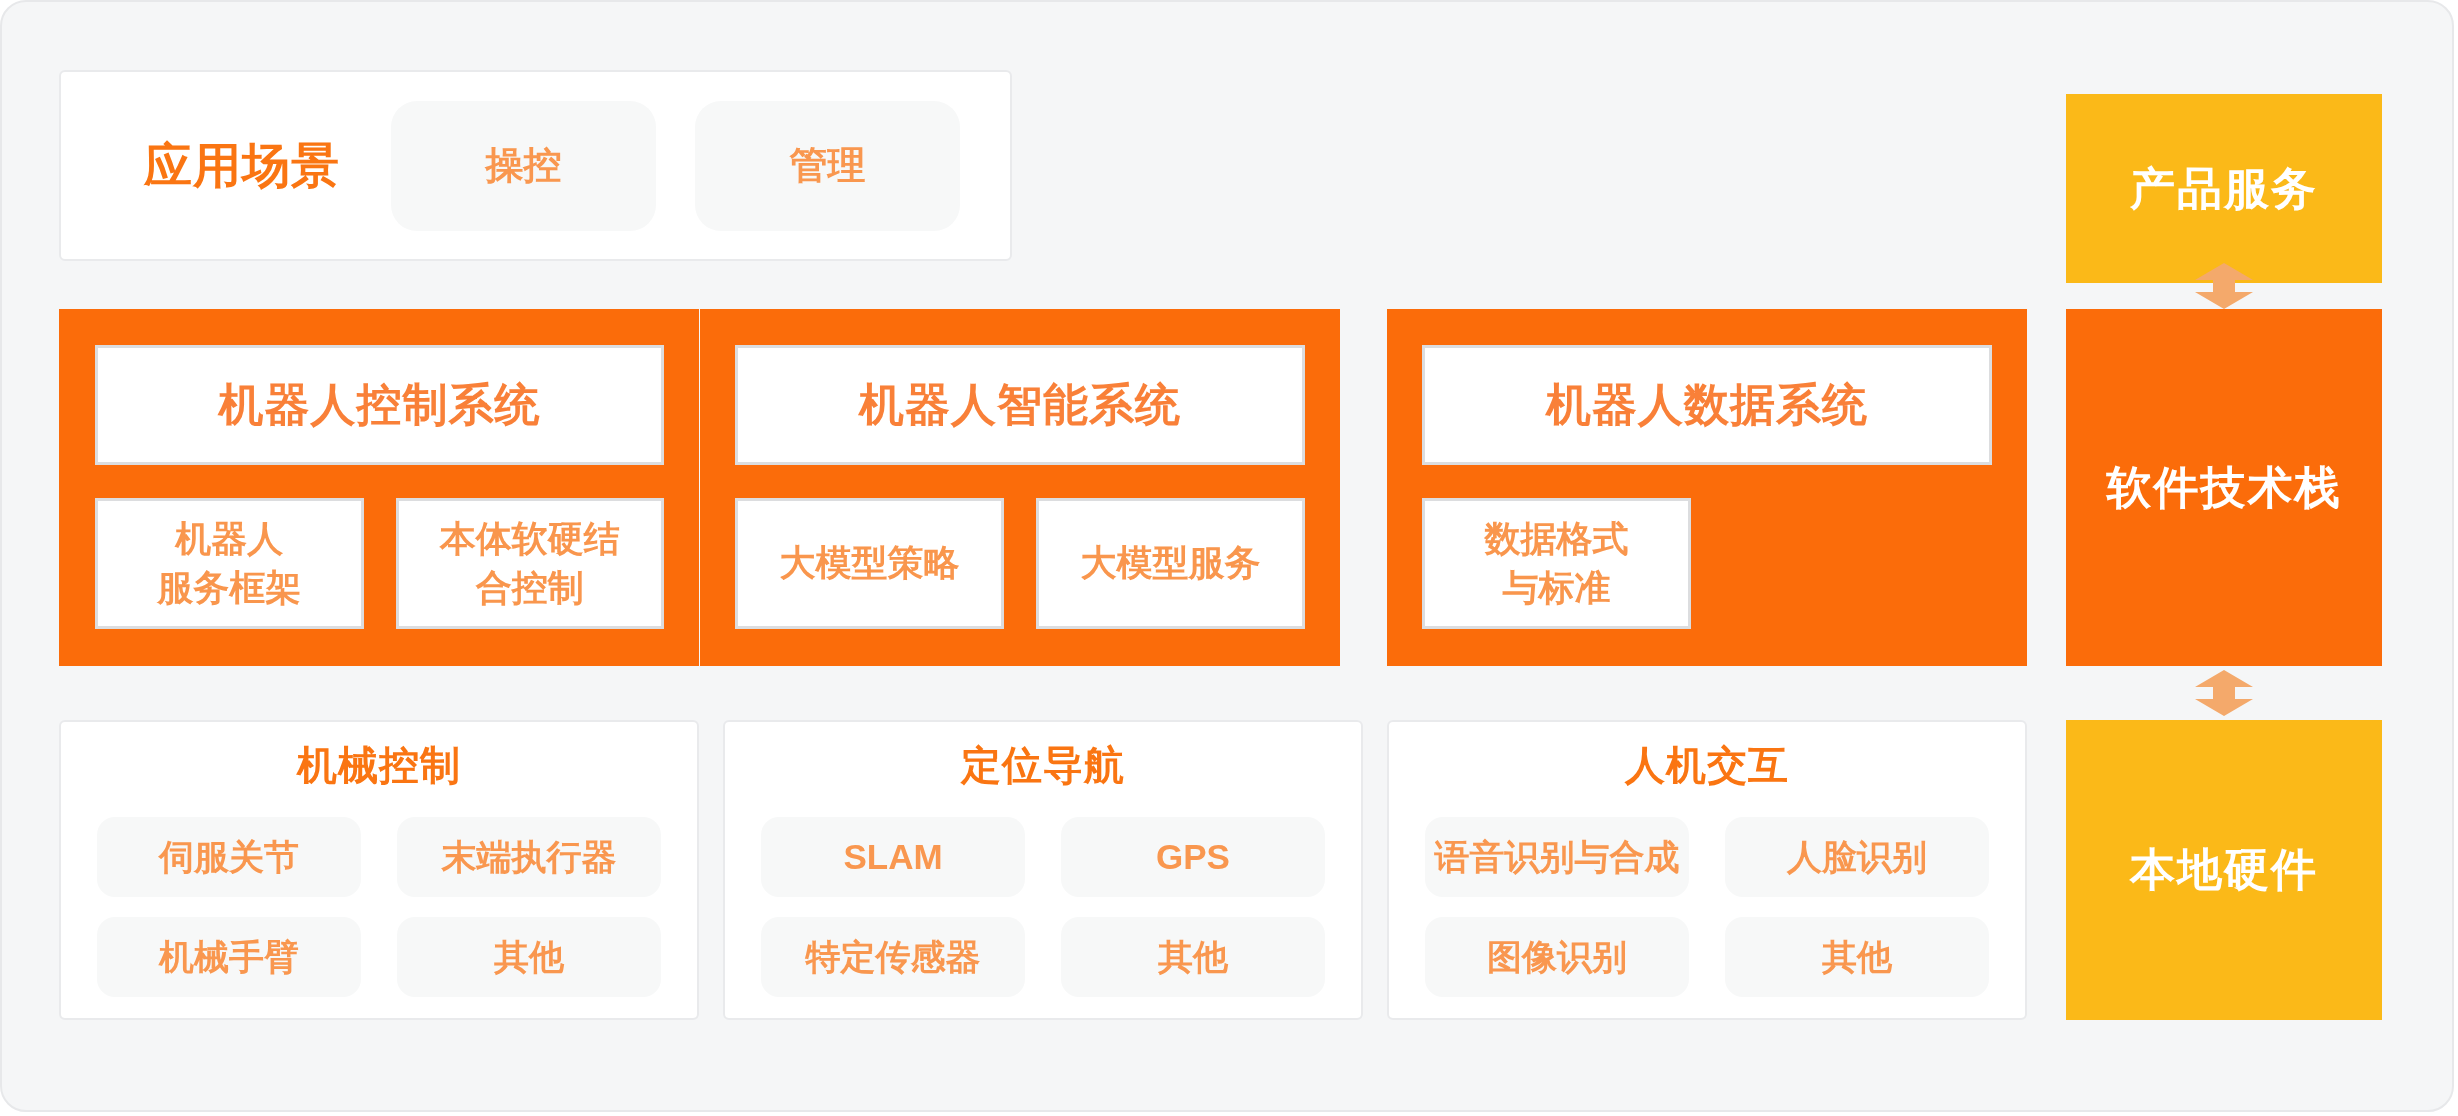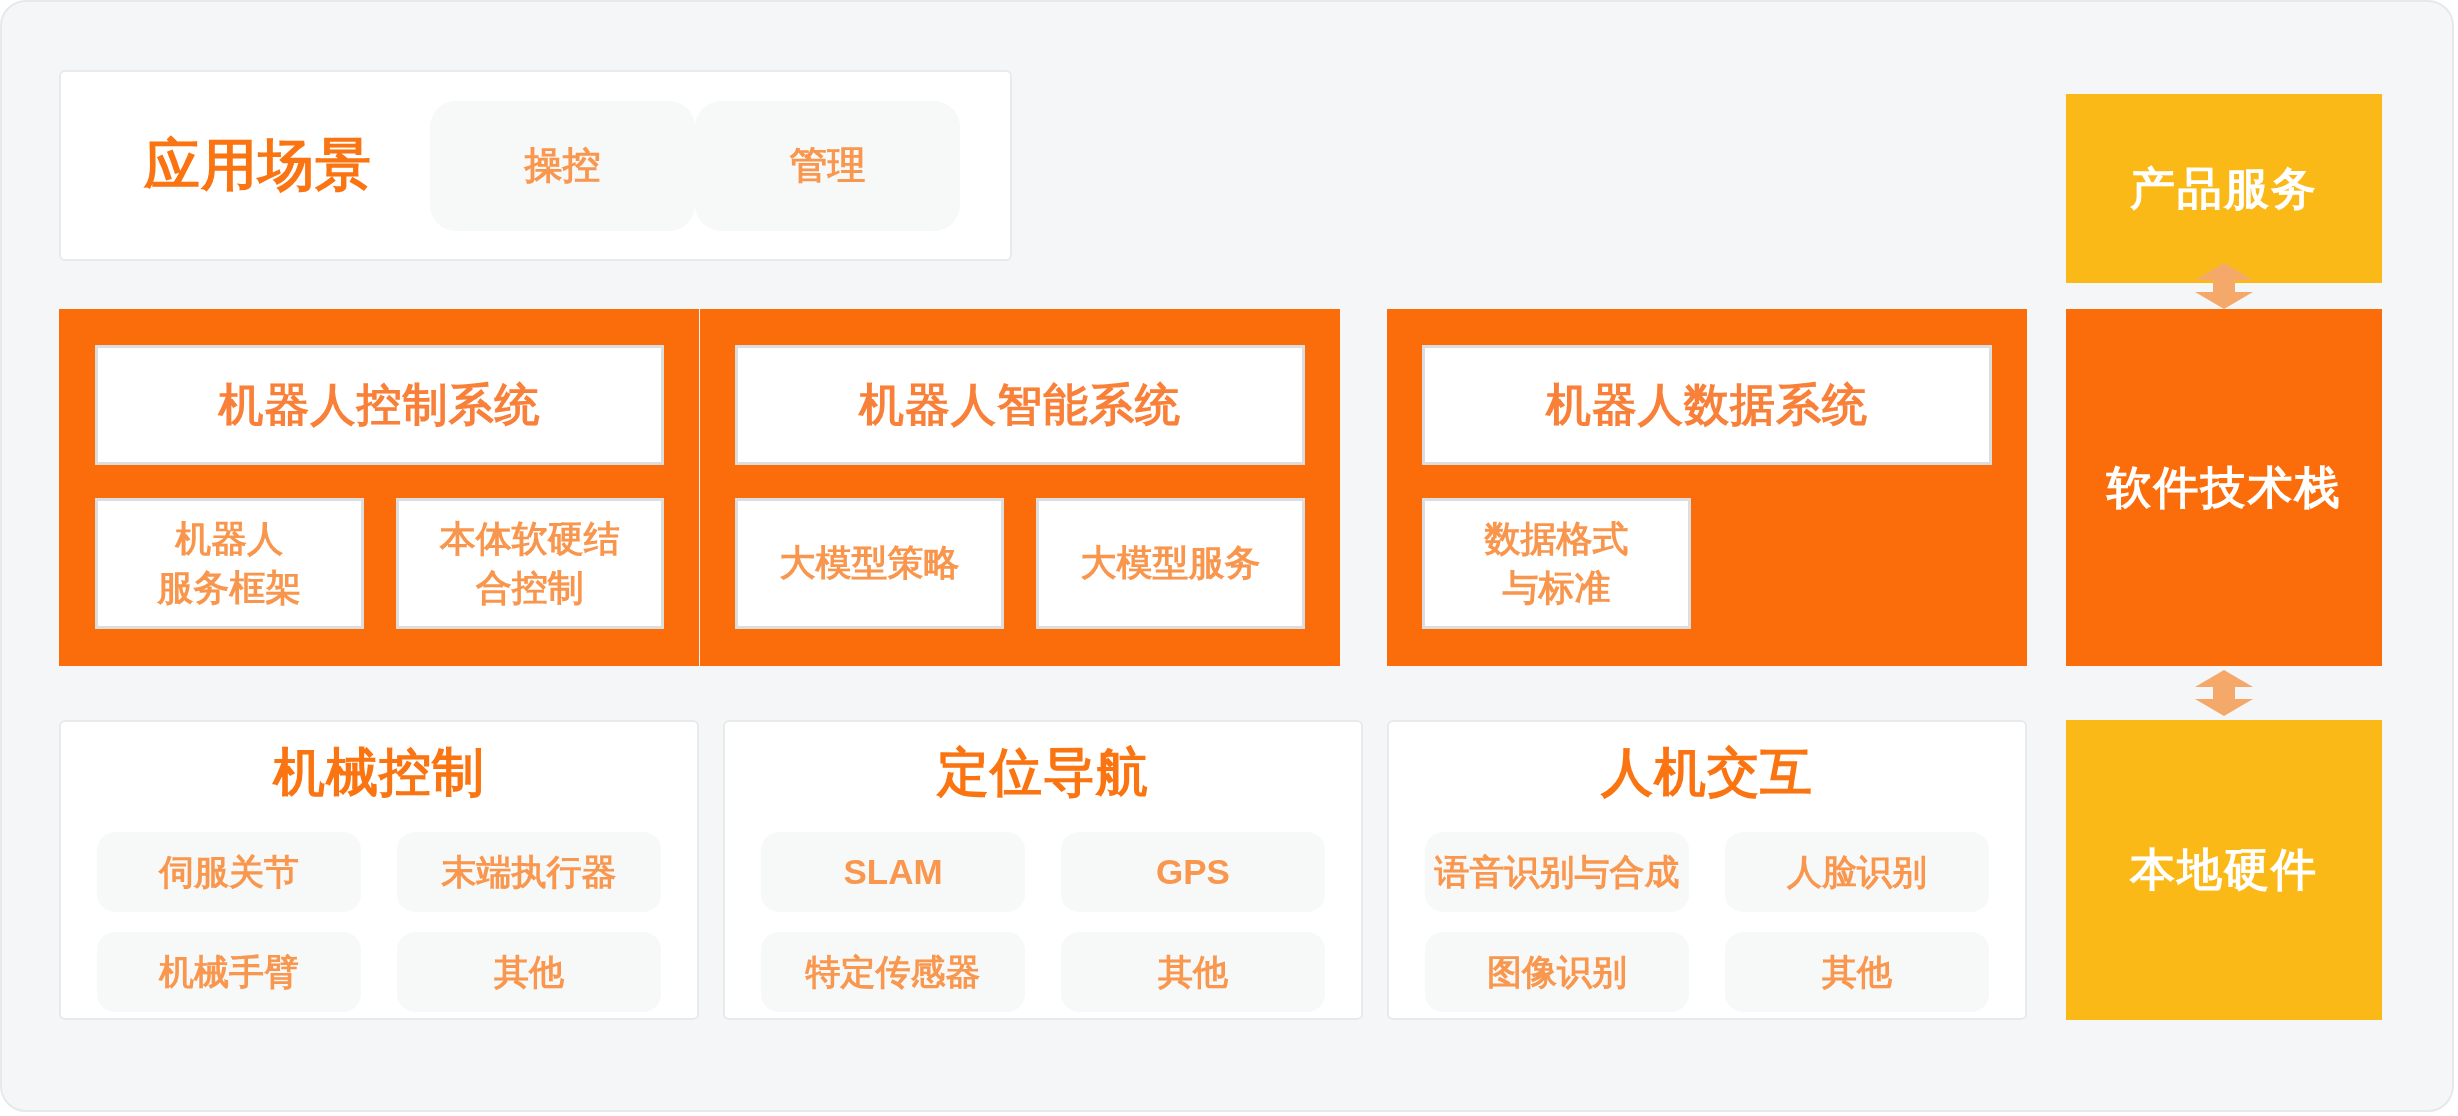--- a/index.html
+++ b/index.html
@@ -9,22 +9,22 @@
     background:var(--bg,#f5f6f7);
     border:2px solid #e7e8ea;border-radius:26px;overflow:hidden;
     box-sizing:border-box;
   }
   
   .panel{
     position:absolute;background:#ffffff;border:2px solid #e9eaec;border-radius:6px;
     box-sizing:border-box;display:flex;align-items:center;
   }
   .panel-top{top:68px;height:191px;}
-  .panel-top .big-title{font-size:56px;color:var(--title-orange,#fa7512);letter-spacing:1px;white-space:nowrap;}
-  .chip-row{margin-left:auto;display:flex;justify-content:center;}
+  .panel-top .big-title{font-size:48px;color:var(--title-orange,#fa7512);letter-spacing:1px;white-space:nowrap;}
+  .chip-row{margin-left:auto;display:flex;gap:39px;justify-content:center;}
   .chip{
     background:var(--chip-bg,#f7f8f8);border-radius:26px;
     display:flex;align-items:center;justify-content:center;
     color:var(--chip-text,#f9974f);font-size:38px;white-space:nowrap;
   }
   .chip-top{width:265px;height:130px;}
   
   .stack{
     position:absolute;top:307px;height:357px;width:640px;
     background:var(--accent-orange,#fb6c0a);
@@ -39,21 +39,21 @@
   .stack-sub{
     width:269px;height:131px;background:#ffffff;border:3px solid #dcdddf;box-sizing:border-box;
     display:flex;align-items:center;justify-content:center;text-align:center;
     font-size:36px;line-height:1.35;color:var(--sub-text,#f9964d);white-space:pre-line;
   }
   
   .panel-bottom{
     top:718px;height:300px;width:640px;flex-direction:column;align-items:center;
     display:flex;justify-content:flex-start;
   }
-  .panel-bottom .big-title{font-size:52px;color:var(--title-orange,#fa7512);margin-top:16px;letter-spacing:1px;}
+  .panel-bottom .big-title{font-size:40px;color:var(--title-orange,#fa7512);margin-top:16px;letter-spacing:1px;}
   .chip-grid{
     margin-top:24px;display:grid;grid-template-columns:264px 264px;
     grid-column-gap:36px;grid-row-gap:20px;
   }
   .chip-small{width:264px;height:80px;border-radius:18px;font-size:35px;}
   
   .side-box{
     position:absolute;left:2064px;width:316px;
     display:flex;align-items:center;justify-content:center;
     color:#ffffff;font-size:45px;letter-spacing:2px;white-space:nowrap;

